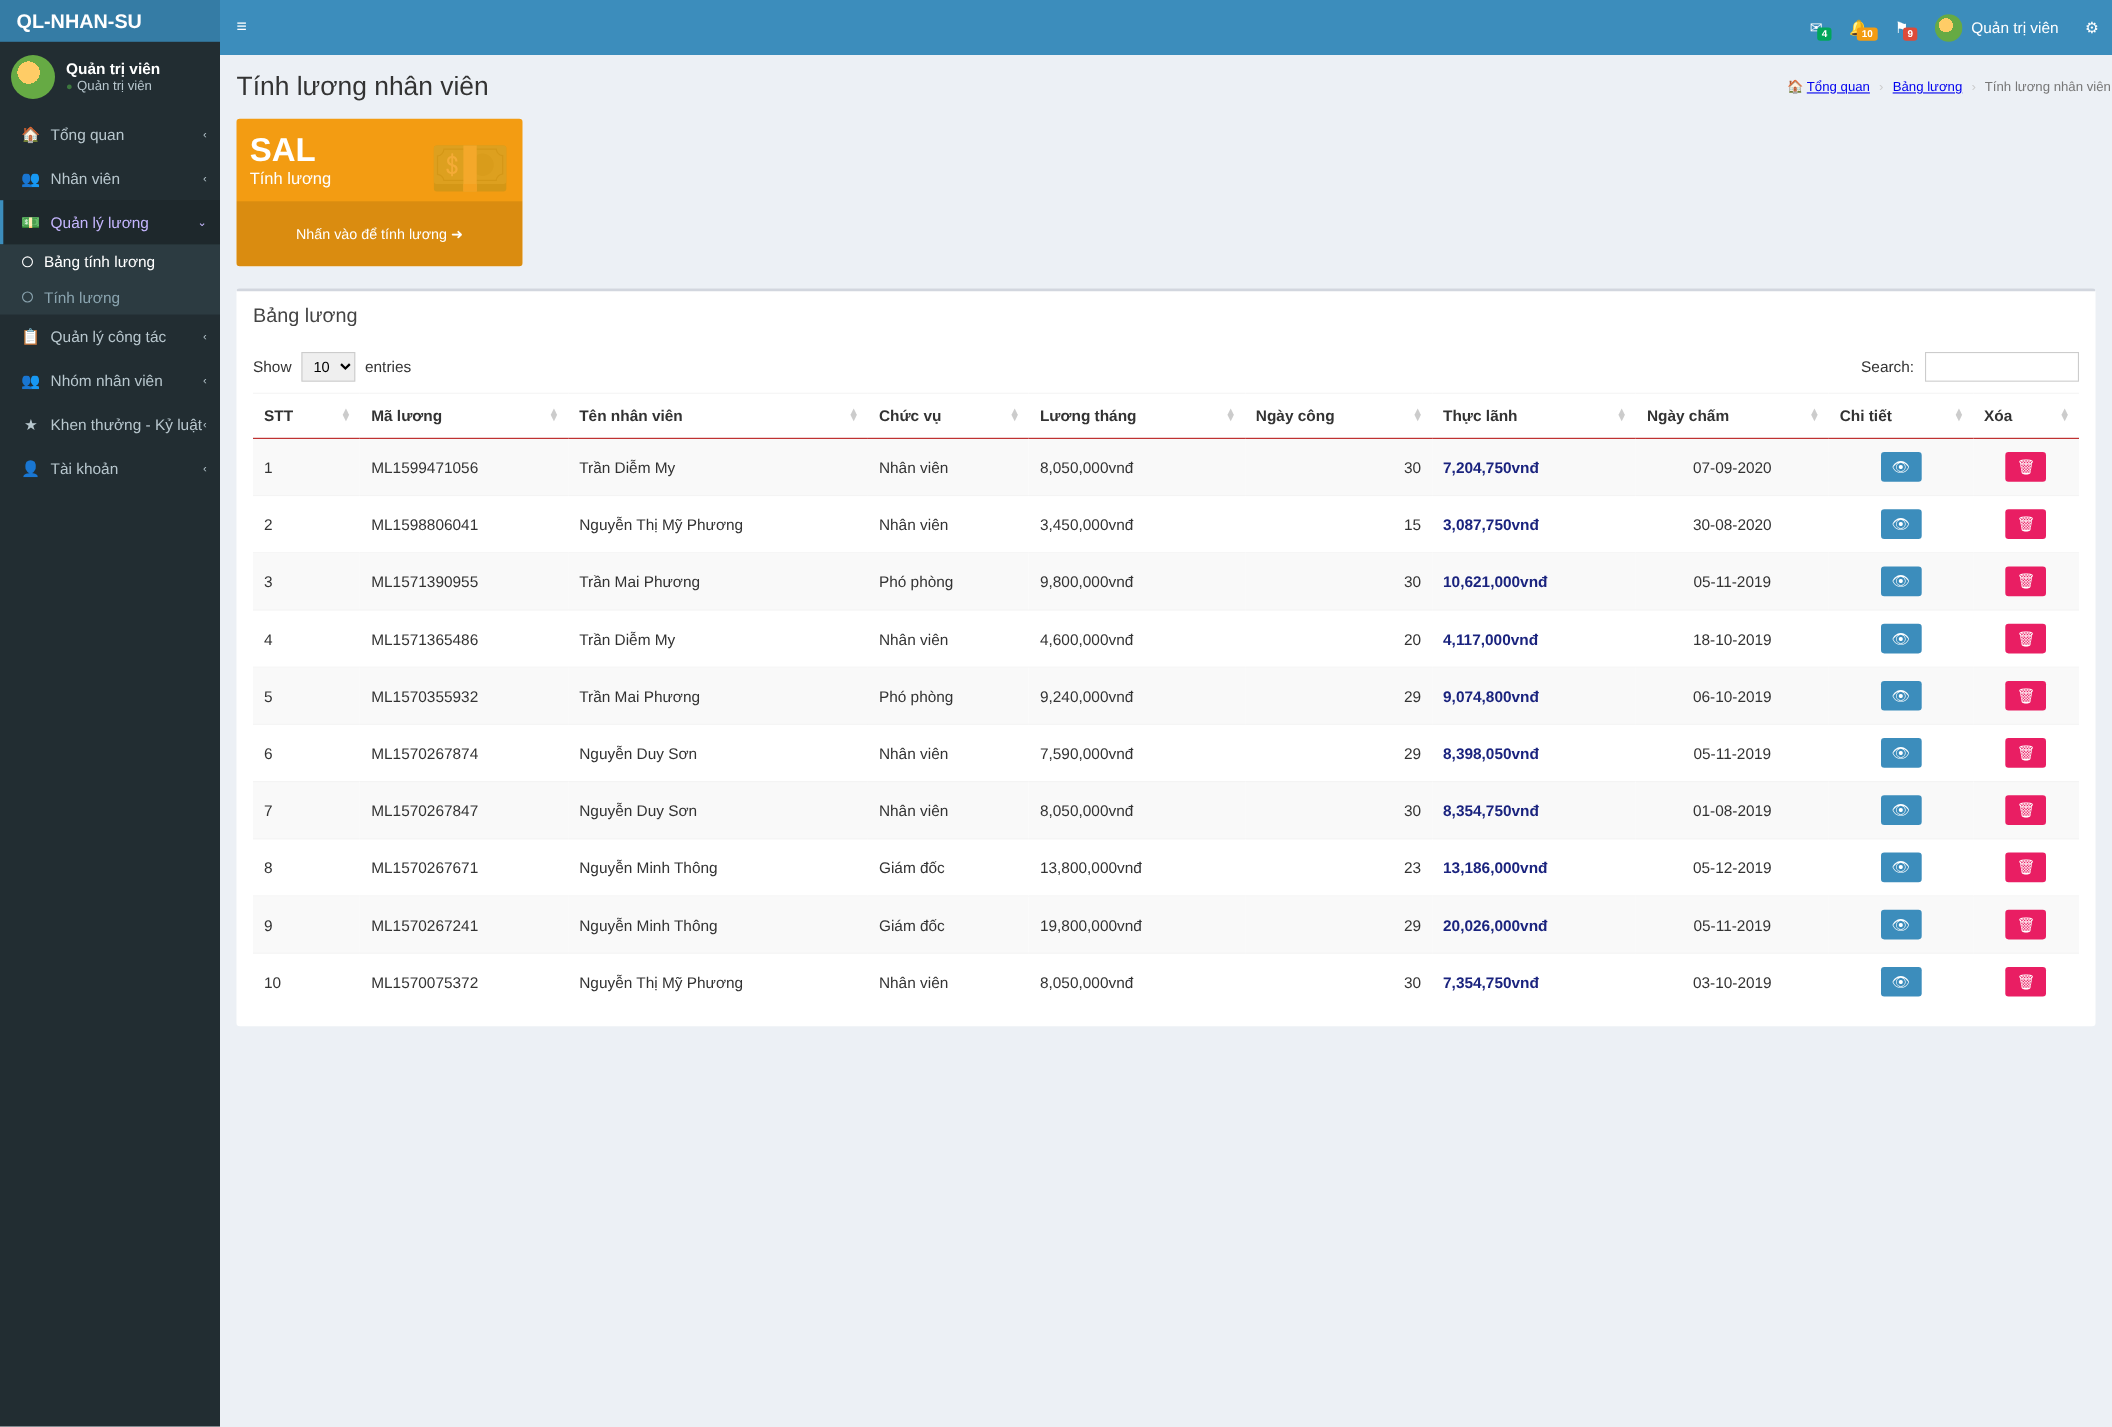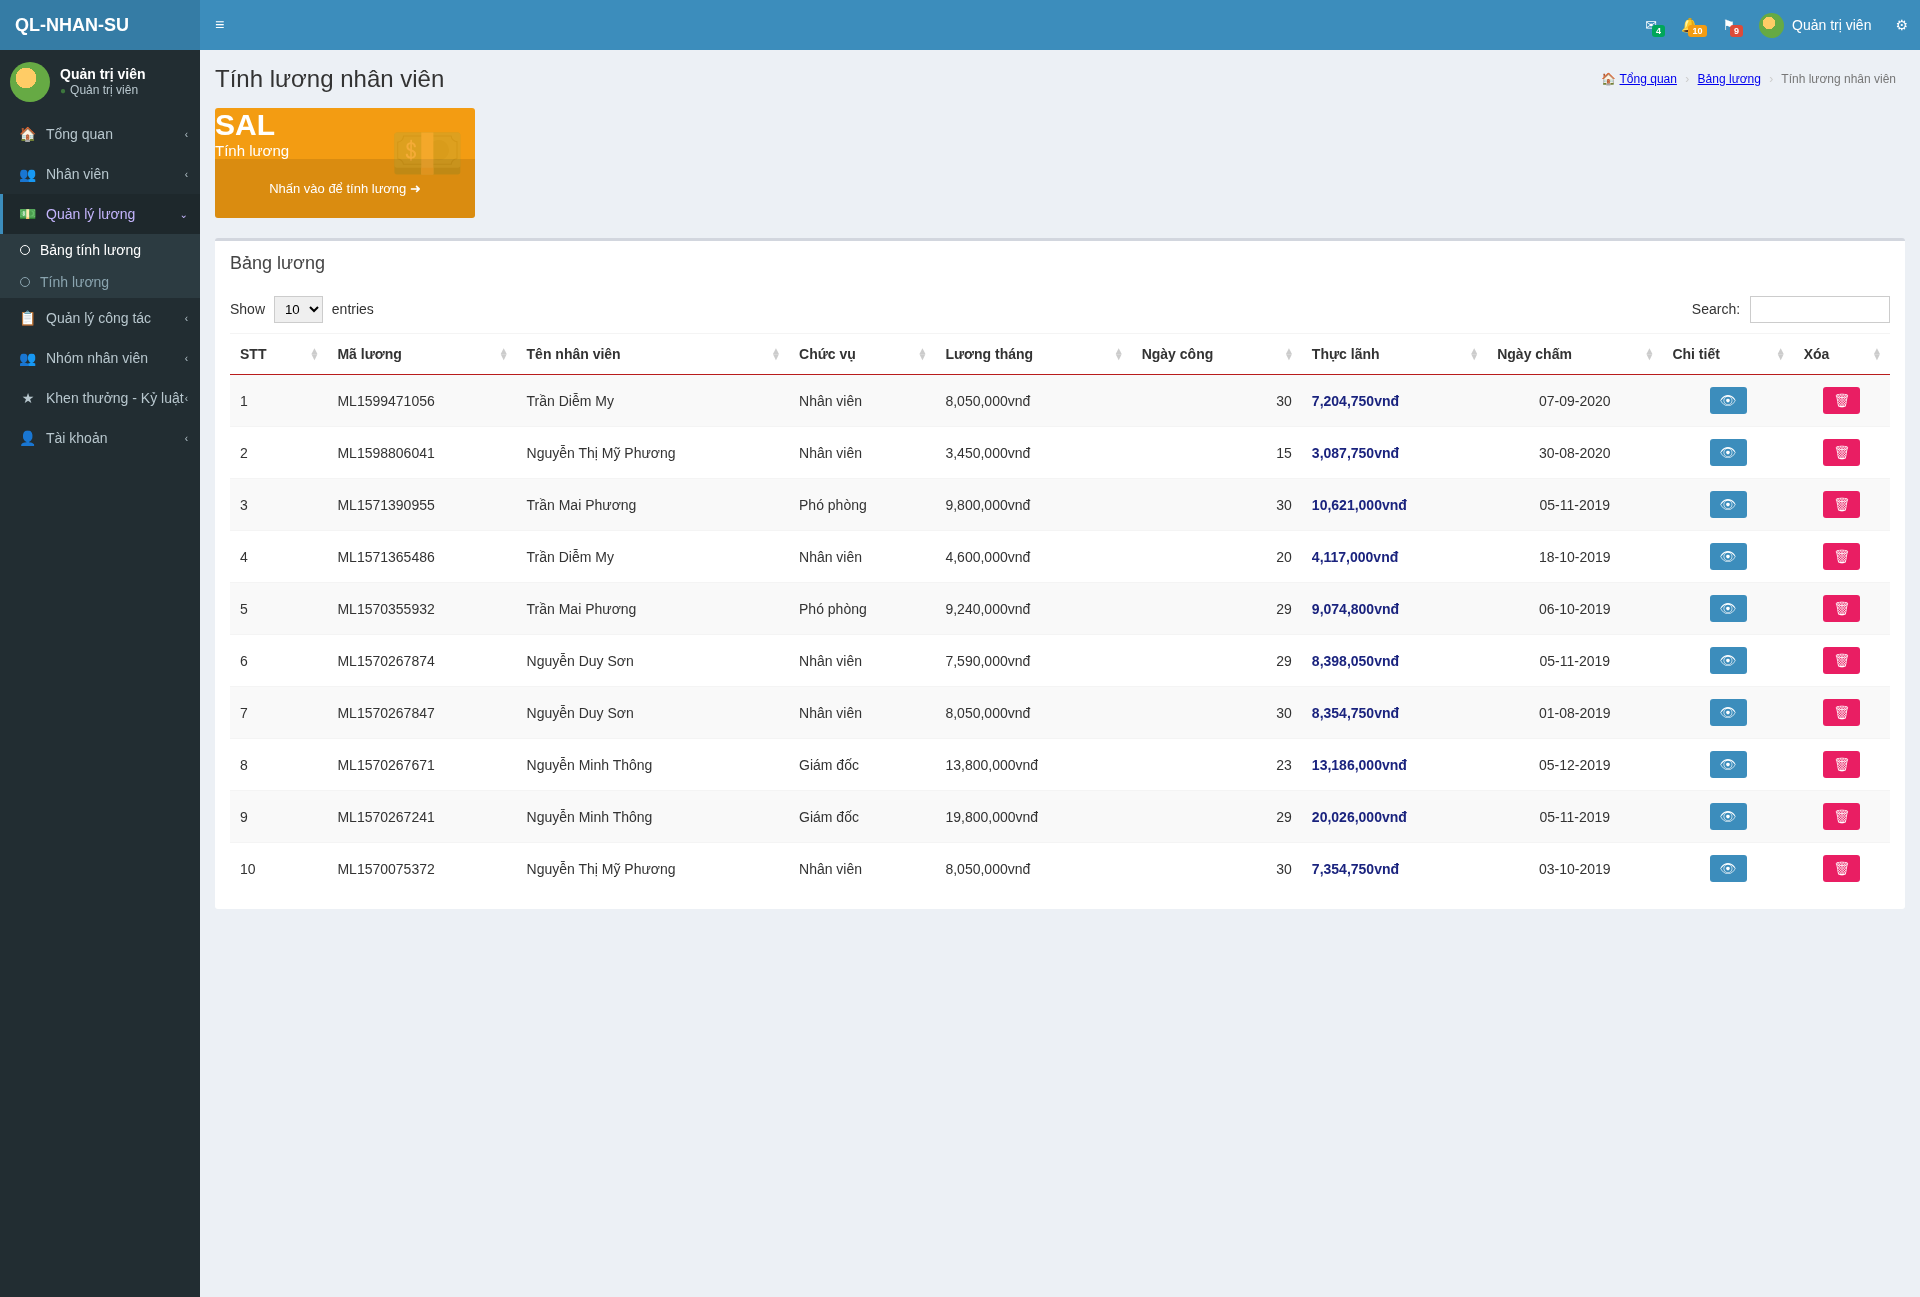--- a/index.html
+++ b/index.html
@@ -2,21 +2,21 @@
 <html><head>
 <meta charset="utf-8">
 <style>
 * { margin: 0; padding: 0; box-sizing: border-box; }
 body { font-family: -apple-system, BlinkMacSystemFont, "Segoe UI", "Helvetica Neue", Arial, sans-serif; font-size: 14px; background: #ecf0f5; color: #333; }
 
 .wrapper { display: flex; min-height: 100vh; }
 
 
 .sidebar { width: 200px; background: #222d32; color: #b8c7ce; flex-shrink: 0; }
-.brand { background: #357ca5; color: #fff; height: 50px; display: flex; align-items: center; padding: 0 15px; font-size: 18px; font-weight: 600; }
+.brand { background: #357ca5; color: #fff; height: 38px; display: flex; align-items: center; padding: 0 15px; font-size: 18px; font-weight: 600; }
 .user-panel { padding: 12px 10px; display: flex; align-items: center; }
 .user-panel .avatar { width: 40px; height: 40px; border-radius: 50%; background: #6a4 radial-gradient(circle at 40% 40%, #ffcc66 30%, #6a4 30%); margin-right: 10px; flex-shrink: 0; }
 .user-panel .info { line-height: 1.3; }
 .user-panel .name { color: #fff; font-weight: 600; }
 .user-panel .role { font-size: 12px; color: #b8c7ce; }
 .user-panel .role::before { content: "●"; color: #3c763d; margin-right: 4px; font-size: 10px; }
 
 .search-form { padding: 10px; position: relative; }
 .search-form input { width: 100%; background: #374850; border: none; color: #eee; padding: 7px 32px 7px 10px; border-radius: 3px; font-size: 14px; }
 .search-form input::placeholder { color: #999; }
@@ -40,31 +40,31 @@
 .topbar .toggle { padding: 0 15px; font-size: 16px; cursor: pointer; }
 .topbar .spacer { flex: 1; }
 .topbar .top-icon { position: relative; padding: 0 12px; cursor: pointer; }
 .topbar .badge { position: absolute; top: 8px; right: 4px; font-size: 9px; padding: 1px 4px; border-radius: 3px; font-weight: bold; }
 .badge-green { background: #00a65a; }
 .badge-yellow { background: #f39c12; }
 .badge-red { background: #dd4b39; }
 .topbar .username-box { display: flex; align-items: center; padding: 0 12px; gap: 8px; }
 .topbar .avatar-sm { width: 25px; height: 25px; border-radius: 50%; background: #6a4 radial-gradient(circle at 40% 40%, #ffcc66 30%, #6a4 30%); }
 
-.content-header { padding: 15px 24px 0 15px; display: flex; justify-content: space-between; align-items: center; }
+.content-header { padding: 15px 1px 0 15px; display: flex; justify-content: space-between; align-items: center; }
 .content-header h1 { font-size: 24px; font-weight: 500; color: #333; }
 .breadcrumb { font-size: 12px; color: #444; }
 .breadcrumb .sep { margin: 0 5px; color: #ccc; }
 .breadcrumb .muted { color: #777; }
 
 .content { padding: 15px; }
 
 .cards { display: flex; gap: 20px; margin-bottom: 20px; }
 .card { width: 260px; border-radius: 3px; color: #fff; position: relative; overflow: hidden; }
-.card .body { padding: 0; }
+.card .body { padding: 12px; }
 .card h3 { font-size: 30px; font-weight: 700; }
 .card p { font-size: 15px; }
 .card .footer { background: rgba(0,0,0,0.1); text-align: center; padding: 22px; font-size: 13px; cursor: pointer; }
 .card .bg-icon { position: absolute; right: 10px; top: 10px; font-size: 60px; opacity: 0.15; }
 .card-yellow { background: #f39c12; }
 .card-green { background: #00a65a; }
 
 .box { background: #fff; border-top: 3px solid #d2d6de; border-radius: 3px; margin-bottom: 20px; }
 .box-header { padding: 12px 15px; font-size: 18px; color: #444; }
 .box-body { padding: 10px 15px 15px; }

